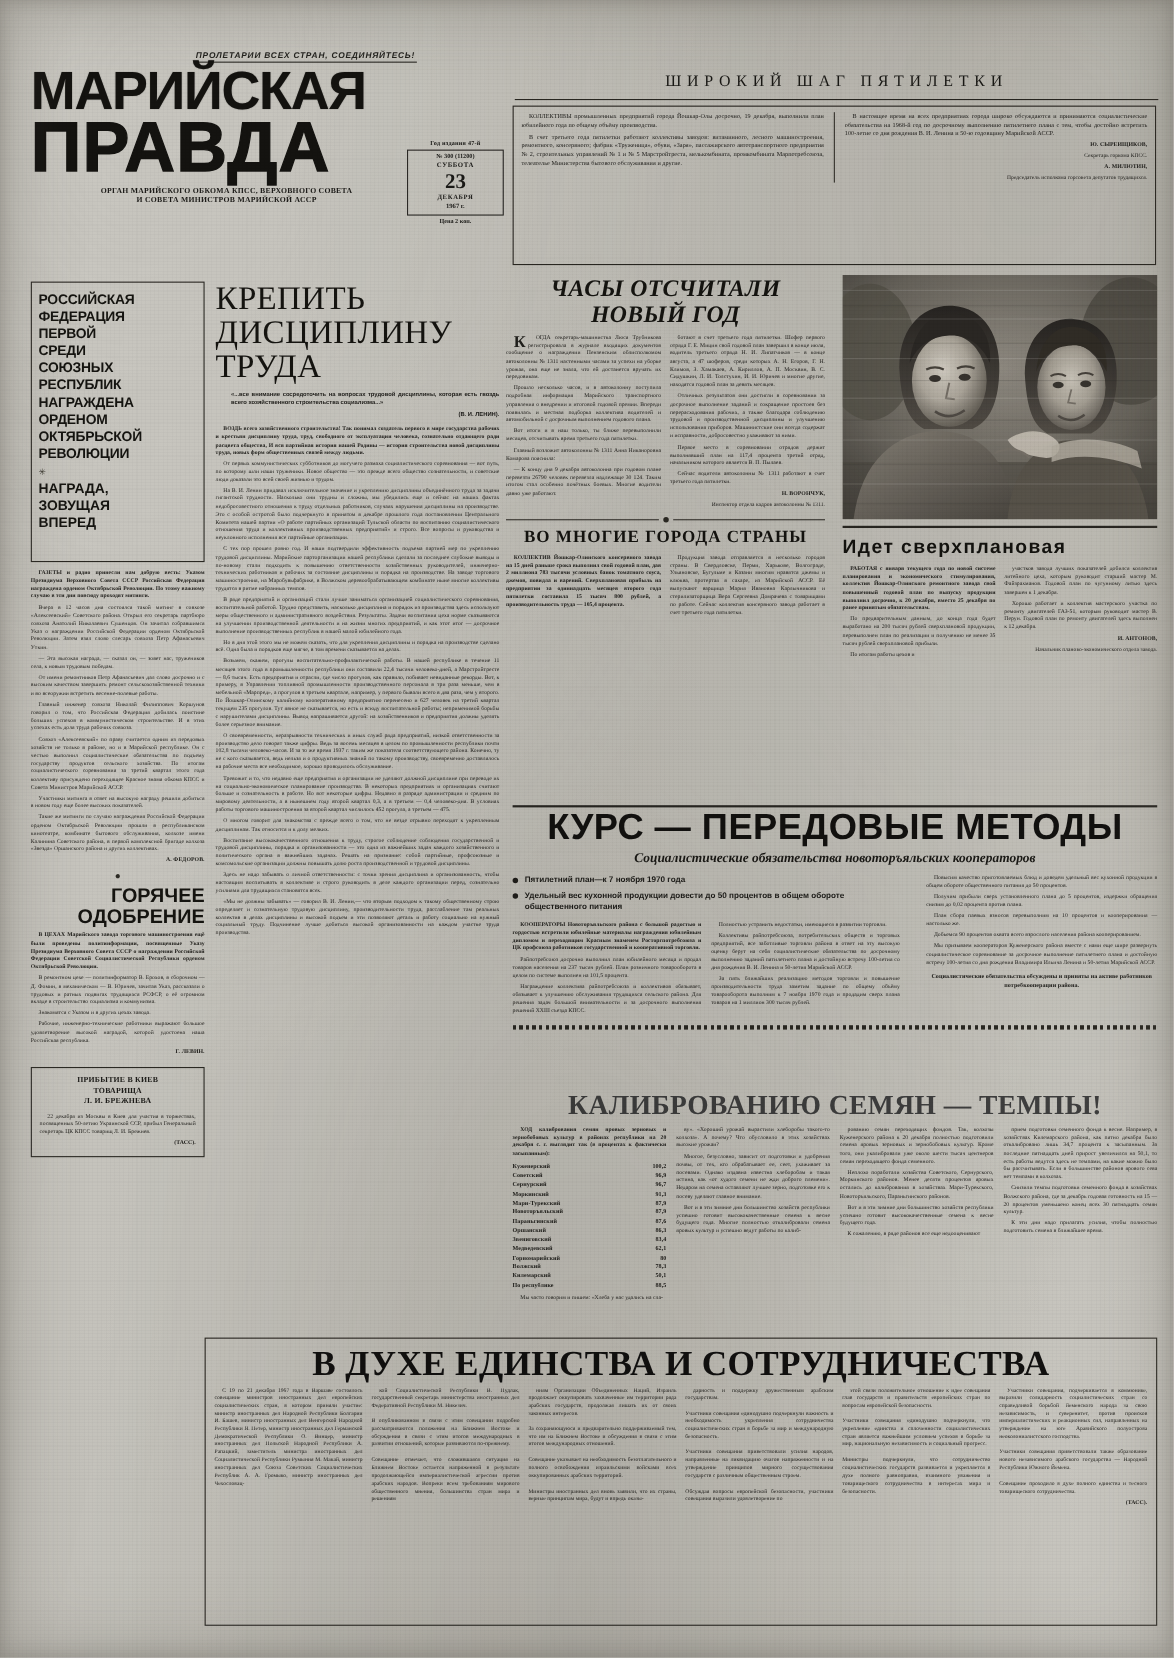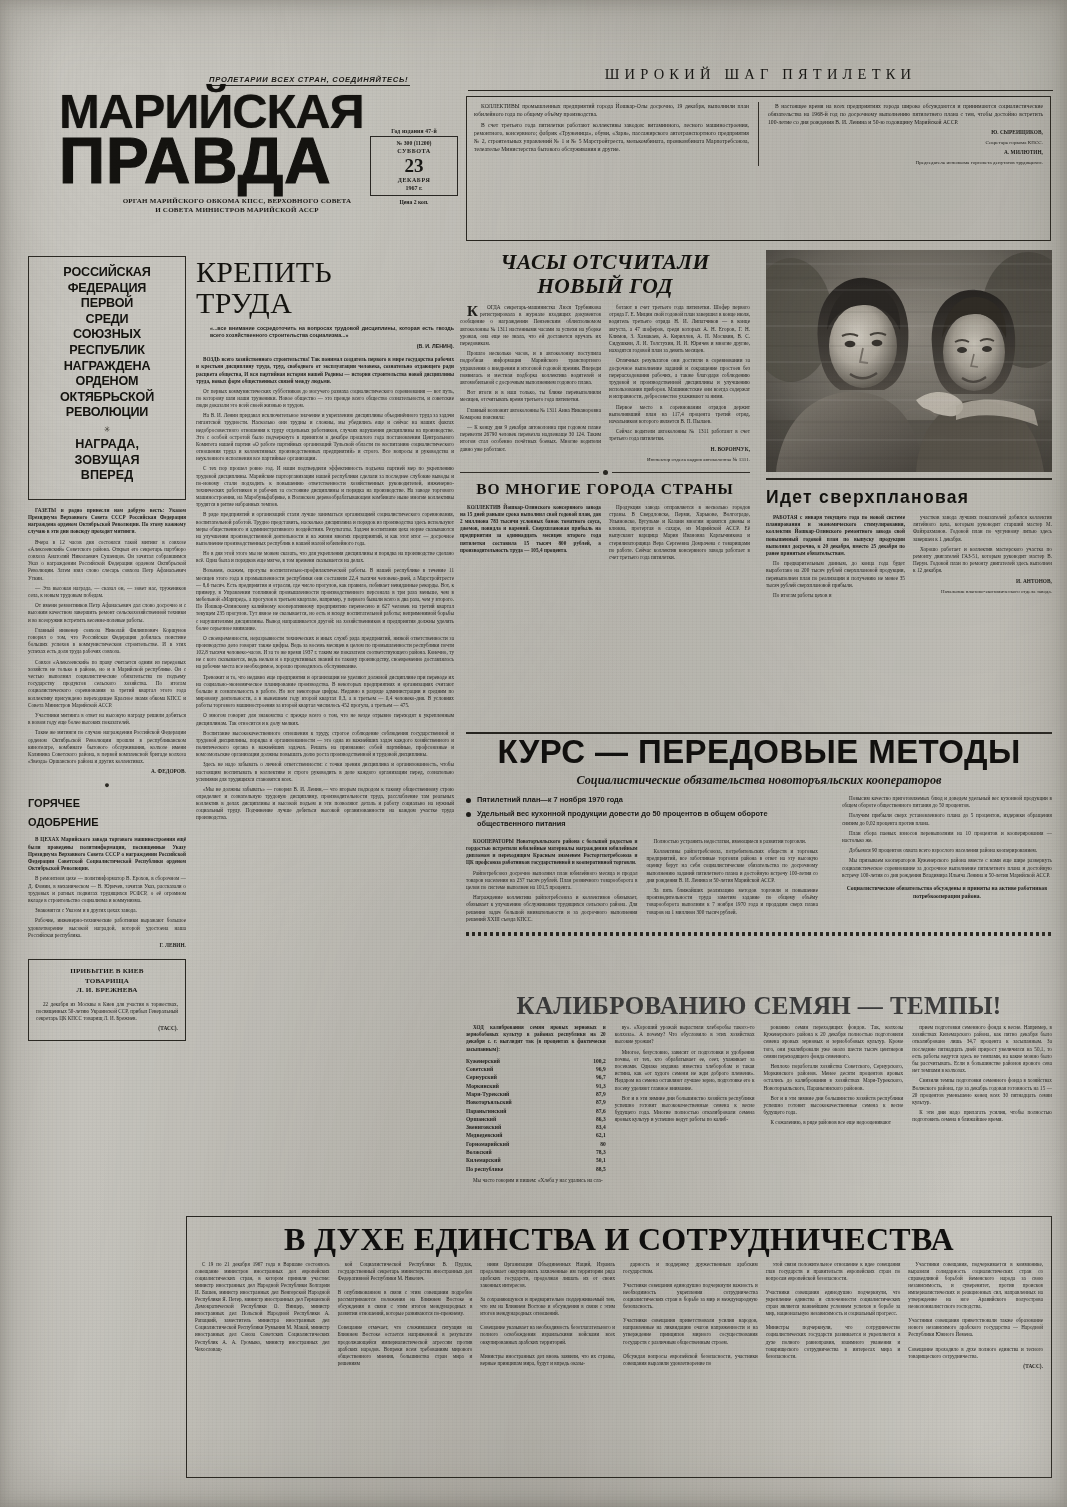--- a/index.html
+++ b/index.html
@@ -49,21 +49,21 @@
     letter-spacing:.05px;
   }
   .body-col p{margin:0 0 3px 0;text-indent:7px;}
   .lead{font-weight:700;}
   .sig{
     text-align:right;font-weight:700;font-size:5.3px;line-height:7px;
     margin-top:3px;text-indent:0;
   }
 
   
-  .masthead{position:absolute;left:28px;top:68px;width:432px;height:190px;margin-left:31px;}
+  .masthead{position:absolute;left:28px;top:40px;width:432px;height:190px;}
   .sloganline{
     text-align:center;font-size:7.6px;font-weight:700;font-style:italic;
     letter-spacing:.7px;color:#23221e;
     font-family:"Liberation Sans", sans-serif;
     border-bottom:1.3px solid #2a2823;
     display:inline-block;padding:0 2px 1px 2px;
     margin-left:148px;
   }
   .title-main{
     font-family:"Liberation Sans", sans-serif;
@@ -120,36 +120,36 @@
   }
   .capital-cols{display:flex;gap:9px;}
   .capital-cols > div{flex:1;}
   .vrule{width:1px;background:#37342d;flex:0 0 1px !important;}
   .capital-cols .body-col{font-size:5.6px;line-height:8px;}
   .hr-bold{height:2px;background:#2a2823;}
 
   
   .leftcol{position:absolute;left:28px;top:256px;width:158px;}
   .award-box{
-    border:1.4px solid #2b2923;padding:8px 6px 15px 6px;text-align:center;
+    border:1.4px solid #2b2923;padding:8px 6px 26px 6px;text-align:left;
   }
   .award-box .l{
     font-family:"Liberation Sans", sans-serif;
     font-weight:700;font-size:12.6px;line-height:15.6px;letter-spacing:-.2px;
     color:#151410;
   }
   .award-star{font-size:8px;margin:4px 0 3px 0;color:#3a372f;}
   .award-box .l2{
     font-family:"Liberation Sans", sans-serif;
     font-weight:700;font-size:12.6px;line-height:15.6px;color:#151410;
   }
   .dot-sep{text-align:center;font-size:9px;line-height:9px;margin:6px 0 5px 0;color:#2c2a24;}
   .sub-head{
     font-family:"Liberation Sans", sans-serif;
-    font-weight:700;font-size:11px;line-height:16.5px;text-align:left;
+    font-weight:700;font-size:18px;line-height:16.5px;text-align:right;
     color:#151410;margin:2px 0 6px 0;
   }
   .brezh-box{
     border:1.4px solid #2b2923;padding:7px 7px 8px 7px;margin-top:10px;
   }
   .brezh-box .bh{
     text-align:center;font-weight:700;font-size:7.1px;line-height:9.6px;
     letter-spacing:.2px;margin-bottom:5px;
   }
 
@@ -353,20 +353,21 @@
       <div class="bh" style="margin-top:-5px">Л. И. БРЕЖНЕВА</div>
       <div class="body-col">
         <p>22 декабря из Москвы в Киев для участия в торжествах, посвященных 50-летию Украинской ССР, прибыл Генеральный секретарь ЦК КПСС товарищ Л. И. Брежнев.</p>
         <div class="sig">(ТАСС).</div>
       </div>
     </div>
   </div>
 
   <div class="col2">
     <div class="krep-hd">КРЕПИТЬ</div>
+    <div class="krep-hd">ДИСЦИПЛИНУ</div>
     <div class="krep-hd">ТРУДА</div>
     <div class="krep-quote">
       <span>«...все внимание сосредоточить на вопросах трудовой дисциплины, которая есть гвоздь всего хозяйственного строительства социализма...»</span>
       <span class="att">(В. И. ЛЕНИН).</span>
     </div>
     <div class="body-col" style="margin-top:6px">
       <p class="lead">ВОЗДЬ всего хозяйственного строительства! Так понимал создатель первого в мире государства рабочих и крестьян дисциплину труда, труд, свободного от эксплуатации человека, сознательно отдающего ради расцвета общества, И вся партийная история нашей Родины — история строительства новой дисциплины труда, новых форм общественных связей между людьми.</p>
       <p>От первых коммунистических субботников до могучего размаха социалистического соревнования — вот путь, по которому шли наши труженики. Новое общество — это прежде всего общество сознательности, и советские люди доказали это всей своей жизнью и трудом.</p>
       <p>На В. И. Ленин придавал исключительное значение и укреплению дисциплины объединённого труда за задачи гигантской трудности. Насколько они трудны и сложны, мы убедились еще и сейчас на наших фактах недобросовестного отношения к труду отдельных работников, случаях нарушения дисциплины на производстве. Это с особой остротой было подчеркнуто в принятом в декабре прошлого года постановлении Центрального Комитета нашей партии «О работе партийных организаций Тульской области по воспитанию социалистического отношения труда и коллективных производственных предприятий» и строго. Все вопросы и руководства и неуклонного исполнения все партийные организации.</p>
       <p>С тех пор прошел ровно год. И наши подтвердили эффективность подъема партией мер по укреплению трудовой дисциплины. Марийские парторганизации нашей республики сделали за последнее слубокие выводы и по-новому стали подходить к повышению ответственности хозяйственных руководителей, инженерно-технических работников и рабочих за состояние дисциплины и порядка на производстве. На заводе торгового машиностроения, на Маробувьфабрике, в Волжском деревообрабатывающем комбинате ныне многие коллективы трудятся в ритме набранных темпов.</p>

